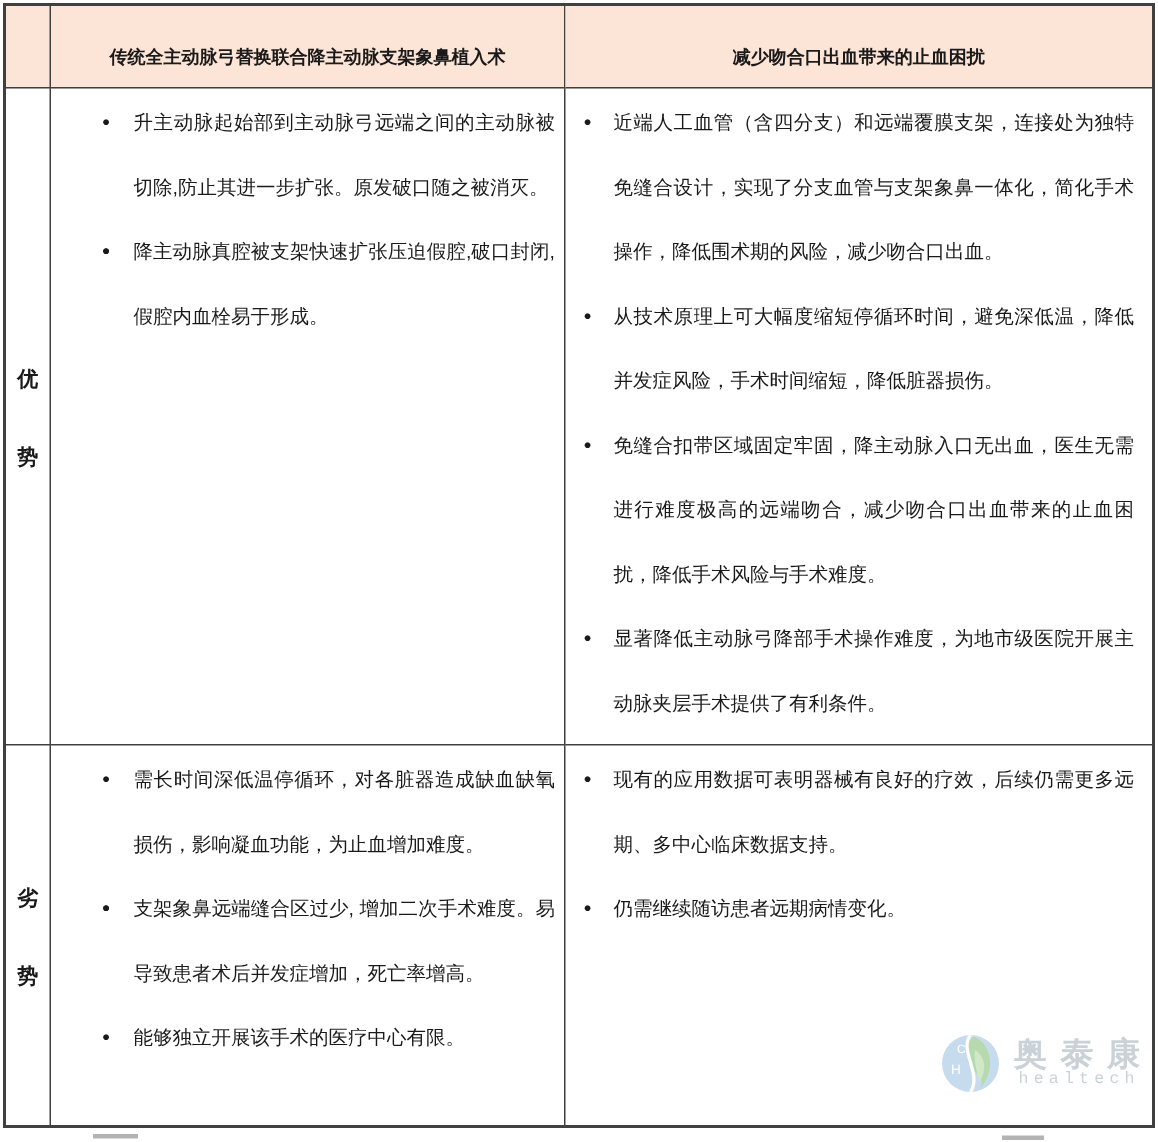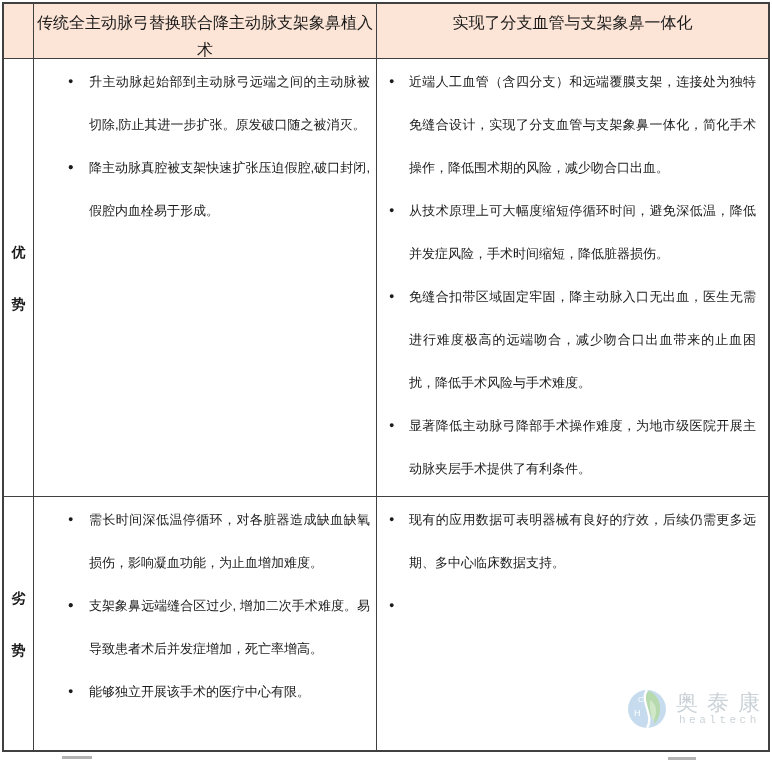--- a/index.html
+++ b/index.html
@@ -22,22 +22,22 @@
   .cell{
     box-sizing:border-box;
     border-right:1px solid var(--border,#404040);
     border-bottom:1px solid var(--border,#404040);
     overflow:hidden;
   }
   .cell.last-col{border-right:none;}
   .cell.last-row{border-bottom:none;}
   .head{
     background:var(--header_bg,#fce4d6);
-    font-weight:normal;font-size:16px;line-height:27px;
-    text-align:center;padding-top:5px;color:var(--text,#1a1a1a);
+    font-weight:bold;font-size:12px;line-height:27px;
+    text-align:center;padding-top:21px;color:var(--text,#1a1a1a);
   }
   .labelcell{
     display:flex;align-items:center;justify-content:center;
   }
   .vlabel{
     width:1em;font-size:14px;font-weight:bold;line-height:52px;
     text-align:center;word-break:break-all;color:var(--text,#1a1a1a);
   }
   .bodycell{
     font-size:13px;line-height:43px;color:var(--text,#1a1a1a);
@@ -55,20 +55,21 @@
   .c2 .bullet{left:0;}
   .watermark{
     position:absolute;left:626px;top:686px;width:140px;height:48px;
     opacity:.85;pointer-events:none;
   }
   .wm-logo{position:absolute;left:0;top:2px;}
   .wm-name{
     position:absolute;left:50px;top:2px;
     font-size:22px;letter-spacing:9px;white-space:nowrap;
     color:var(--watermark_text,#c2cbd1);
+    font-weight:bold;
   }
   .wm-sub{
     position:absolute;left:53px;top:28px;
     font-size:11px;letter-spacing:3.5px;white-space:nowrap;
     color:var(--watermark_text,#c2cbd1);
     font-family:Liberation Mono, monospace;
   }
   .artifact{
     position:absolute;height:3px;background:#b3b3b3;
   }
@@ -81,21 +82,21 @@
 <div class="page">
 
   <div class="tbl">
 
     <div class="cell head labelcell"></div>
     <div class="cell head">
       <div>传统全主动脉弓替换联合降主动脉支架象鼻植入术</div>
       <div>(吻合口易出血)</div>
     </div>
     <div class="cell head last-col">
-      <div>实现了分支血管与支架象鼻一体化</div>
+      <div>减少吻合口出血带来的止血困扰</div>
     </div>
 
     <div class="cell labelcell">
       <div class="vlabel">优势</div>
     </div>
     <div class="cell bodycell c1">
         <div class="bullet-item"><span class="bullet">●</span><span class="bullet-text">升主动脉起始部到主动脉弓远端之间的主动脉被切除,防止其进一步扩张。原发破口随之被消灭。</span></div>
         <div class="bullet-item"><span class="bullet">●</span></div>
         <div class="bullet-item"><span class="bullet">●</span><span class="bullet-text">降主动脉真腔被支架快速扩张压迫假腔,破口封闭,假腔内血栓易于形成。</span></div>
       </div>
@@ -110,21 +111,21 @@
       <div class="vlabel">劣势</div>
     </div>
     <div class="cell bodycell c1 last-row">
         <div class="bullet-item"><span class="bullet">●</span><span class="bullet-text">需长时间深低温停循环，对各脏器造成缺血缺氧损伤，影响凝血功能，为止血增加难度。</span></div>
         <div class="bullet-item"><span class="bullet">●</span></div>
         <div class="bullet-item"><span class="bullet">●</span><span class="bullet-text">支架象鼻远端缝合区过少, 增加二次手术难度。易导致患者术后并发症增加，死亡率增高。</span></div>
         <div class="bullet-item"><span class="bullet">●</span><span class="bullet-text">能够独立开展该手术的医疗中心有限。</span></div>
       </div>
     <div class="cell bodycell c2 last-col last-row">
         <div class="bullet-item"><span class="bullet">●</span><span class="bullet-text">现有的应用数据可表明器械有良好的疗效，后续仍需更多远期、多中心临床数据支持。</span></div>
-        <div class="bullet-item"><span class="bullet">●</span></div>
+        <div class="bullet-item"><span class="bullet">●</span><span class="bullet-text">仍需继续随访患者远期病情变化。</span></div>
       </div>
 
   </div>
 
   <div class="watermark">
     <svg class="wm-logo" width="42" height="42" viewBox="0 0 42 42">
       <circle cx="21" cy="21" r="19" fill="#bdd7ec"></circle>
       <path d="M23 3 C36 8 38 27 27 38 C33 30 20 26 21 21 C22 16 12 12 23 3 Z" fill="#abd3a0"></path>
       <path d="M21 2 C13 12 29 28 21 40" stroke="#ffffff" stroke-width="2.2" fill="none"></path>
       <path d="M24 12 C31 16 32 26 27 33 C25 26 23 19 24 12 Z" fill="#c9e4bf"></path>

